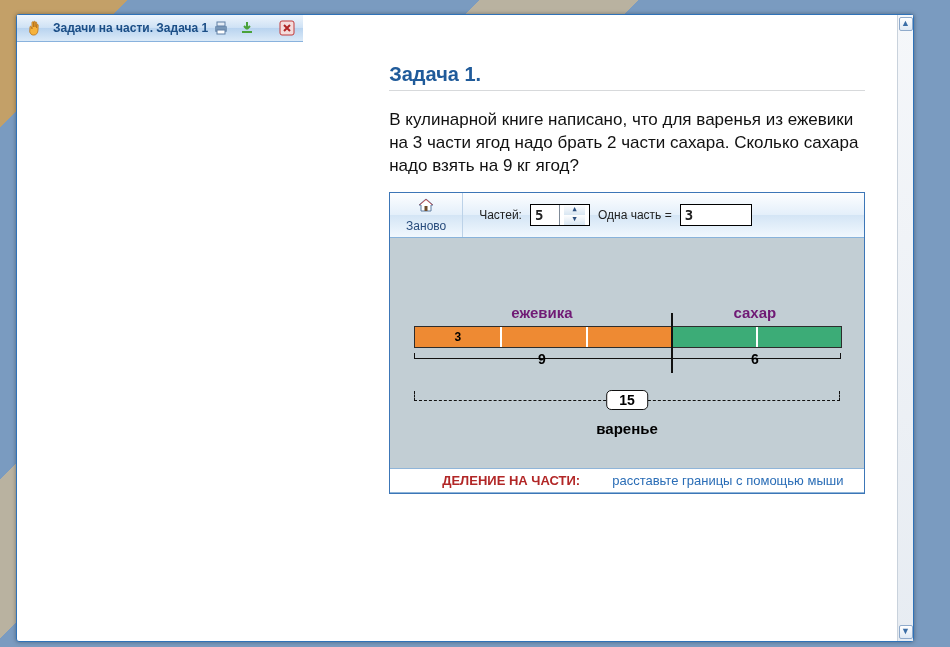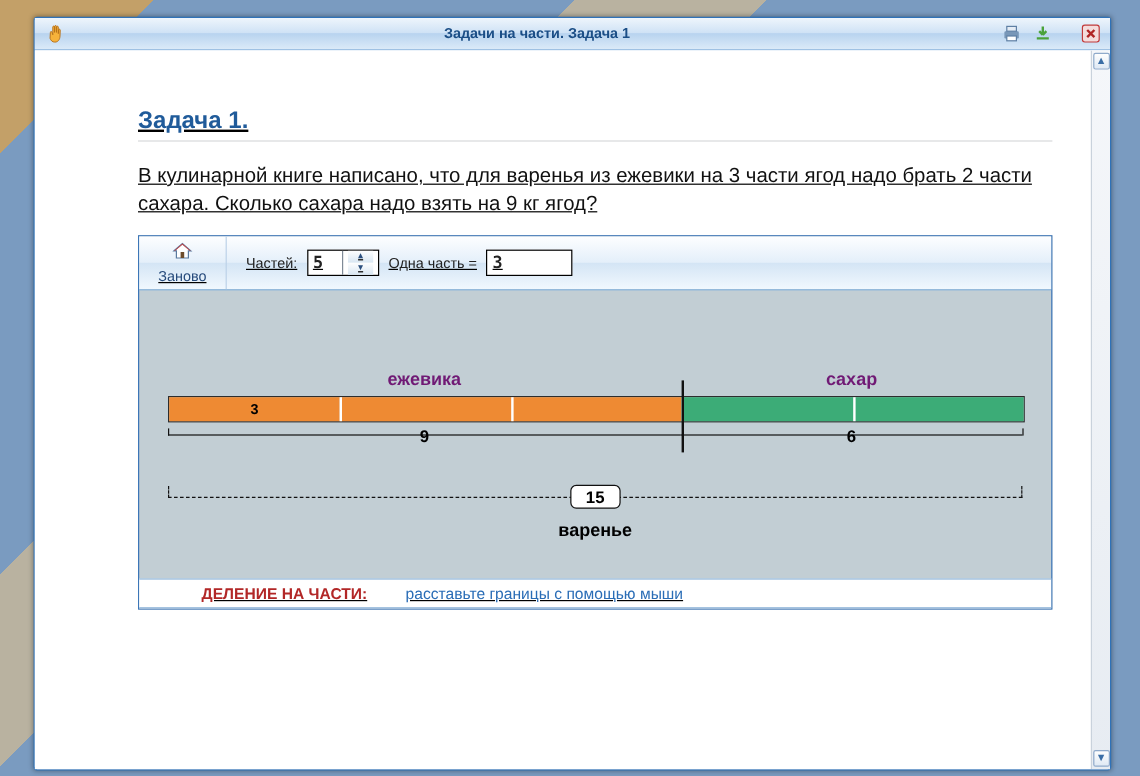--- a/index.html
+++ b/index.html
@@ -6,25 +6,25 @@
   body{
     background:#6a8bb0;
     
     background-image:
       linear-gradient(135deg,#c3a068 0 8%,transparent 8% 30%,#b9b2a0 30% 40%,transparent 40% 100%),
       linear-gradient(0deg,#7a9bc0,#7a9bc0);
     width:950px;height:647px;overflow:hidden;position:relative;
   }
 
   .window{
-    position:absolute;left:28px;top:14px;width:896px;height:626px;
+    position:absolute;left:16px;top:14px;width:896px;height:626px;
     border:1px solid #2f72b8;border-radius:3px;
     background:#fff;
     box-shadow:0 0 4px rgba(0,0,0,.35);
-    display:flex;flex-direction:column;
+    display:flex;flex-direction:row;
   }
 
   
   .titlebar{
     height:26px;
     background:linear-gradient(#eef5fc,#cfe2f5 48%,#b8d3ef 50%,#dbeaf8);
     border-bottom:1px solid #89b2dd;
     display:flex;align-items:center;position:relative;
     font-size:12px;font-weight:bold;color:#1b4e86;
   }
@@ -44,21 +44,21 @@
     padding:2px 0;box-sizing:border-box;
   }
   .fake-scroll .arrow{
     width:12px;height:12px;border:1px solid #8faacb;border-radius:2px;
     background:linear-gradient(#fefefe,#dfe9f4);
     font-size:9px;line-height:10px;color:#3b6ea6;text-align:center;
   }
 
   .page{
     position:absolute;left:0;right:16px;top:0;bottom:0;
-    padding:48px 32px 0 86px;box-sizing:border-box;text-decoration:underline;
+    padding:48px 32px 0 86px;box-sizing:border-box;
   }
   .page h2{
     margin:0 0 18px;color:#205b9a;font-size:20px;
     border-bottom:1px solid #d7d9db;padding-bottom:4px;
   }
   .problem{font-size:17px;line-height:1.35;color:#111;margin-bottom:14px;}
 
   
   .lab{
     border:1px solid #3c76b7;
@@ -108,21 +108,21 @@
     display:flex;align-items:center;justify-content:center;
     font-size:12px;font-weight:bold;color:#000;pointer-events:none;
   }
 
   .brace-8{position:relative;height:26px;}
   .brace-8 .line{position:absolute;left:0;border-top:1px solid #111;height:0;}
   .brace-8 .tick{position:absolute;width:0;height:6px;border-left:1px solid #111;top:0;}
   .brace-8 .num{position:absolute;font-size:14px;font-weight:bold;transform:translateX(-50%);top:3px;}
 
   .brace-total{
-    position:relative;height:54px;margin-top:20px;
+    position:relative;height:54px;margin-top:10px;
   }
   .brace-total .dash{
     position:absolute;left:0;right:0;top:16px;height:0;border-top:1px dashed #111;
   }
   .brace-total .end{
     position:absolute;top:7px;width:0;height:10px;border-left:1px dashed #111;
   }
   .brace-total .box{
     position:absolute;left:50%;top:6px;transform:translateX(-50%);
     background:#fff;border:1px solid #111;border-radius:5px;

